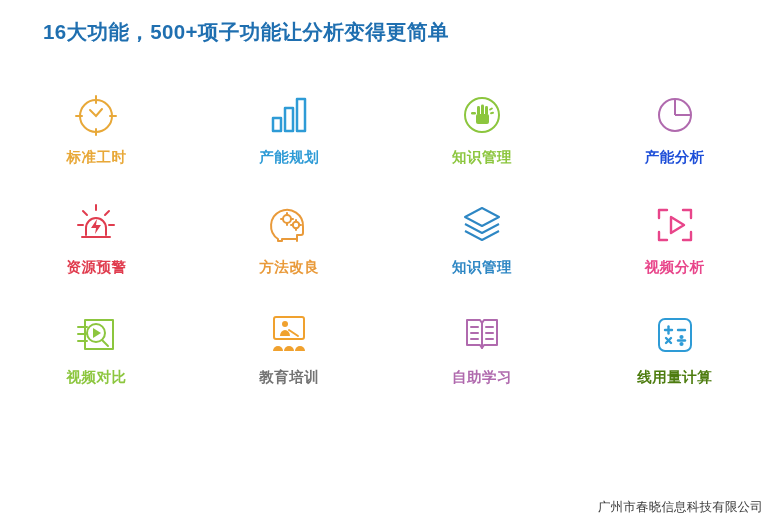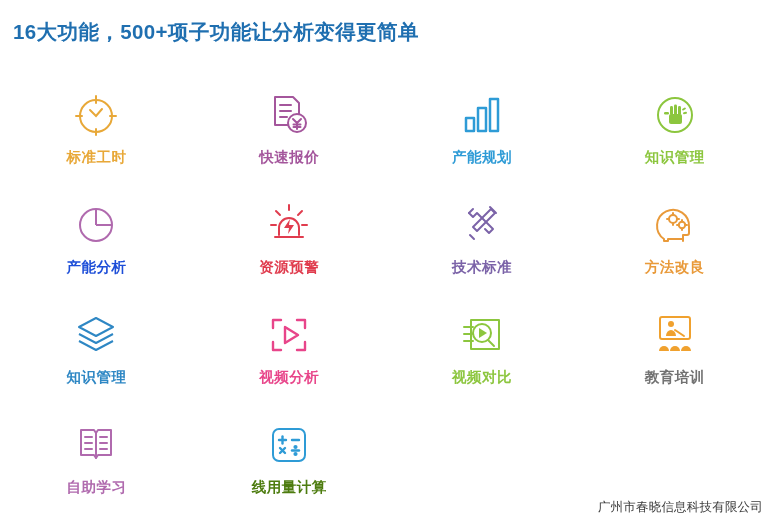--- a/index.html
+++ b/index.html
@@ -10,21 +10,21 @@
     width: 771px;
     height: 522px;
     background: #ffffff;
     font-family: "Liberation Sans", "DejaVu Sans", sans-serif;
     overflow: hidden;
     position: relative;
   }
 
   #page-title {
     position: absolute;
-    left: 13px;
+    left: 43px;
     top: 18px;
     font-size: 20.5px;
     font-weight: bold;
     color: #1f6fb0;
     letter-spacing: 0.4px;
     white-space: nowrap;
   }
 
   #feature-grid {
     position: absolute;
@@ -92,36 +92,20 @@
         <line x1="26" y1="7" x2="26" y2="14"></line>
         <line x1="26" y1="40" x2="26" y2="46"></line>
         <line x1="6" y1="27" x2="12" y2="27"></line>
         <line x1="40" y1="27" x2="46" y2="27"></line>
         <polyline points="20,21 26,27 32,20"></polyline>
       </svg>
     </span>
     <span class="feature-label" style="color:#E8A838">标准工时</span>
   </div>
 
-  <div class="feature-cell">
-    <span class="feature-icon">
-      <svg viewBox="0 0 52 52" fill="none" stroke="#A4569C" stroke-width="2" stroke-linecap="round" stroke-linejoin="round">
-        <path d="M12 8 h18 l6 6 v22 h-24 z"></path>
-        <line x1="17" y1="16" x2="28" y2="16"></line>
-        <line x1="17" y1="22" x2="28" y2="22"></line>
-        <line x1="17" y1="28" x2="24" y2="28"></line>
-        <circle cx="34" cy="34" r="9" fill="#ffffff"></circle>
-        <path d="M30 30 l4 4 l4 -4"></path>
-        <line x1="34" y1="34" x2="34" y2="40"></line>
-        <line x1="30.5" y1="35.5" x2="37.5" y2="35.5"></line>
-        <line x1="30.5" y1="38" x2="37.5" y2="38"></line>
-      </svg>
-    </span>
-    <span class="feature-label" style="color:#A4569C">快速报价</span>
-  </div>
 
   <div class="feature-cell">
     <span class="feature-icon">
       <svg viewBox="0 0 52 52" fill="none" stroke="#2E9BD6" stroke-width="2.5" stroke-linejoin="round">
         <rect x="10" y="29" width="8" height="13"></rect>
         <rect x="22" y="19" width="8" height="23"></rect>
         <rect x="34" y="10" width="8" height="32"></rect>
       </svg>
     </span>
     <span class="feature-label" style="color:#2E9BD6">产能规划</span>
@@ -167,32 +151,20 @@
         <line x1="13" y1="12" x2="17" y2="16"></line>
         <line x1="39" y1="12" x2="35" y2="16"></line>
         <line x1="8" y1="26" x2="13" y2="26"></line>
         <line x1="44" y1="26" x2="39" y2="26"></line>
         <polygon points="27,20 21,29 26,29 25,35 31,26 26,26" fill="#E03C4E" stroke="none"></polygon>
       </svg>
     </span>
     <span class="feature-label" style="color:#E03C4E">资源预警</span>
   </div>
 
-  <div class="feature-cell">
-    <span class="feature-icon">
-      <svg viewBox="0 0 52 52" fill="none" stroke="#7B63A8" stroke-width="2" stroke-linecap="round" stroke-linejoin="round">
-        <path d="M17 10 l-4 4 l4 4 l4 -4 l16 16 l-4 4 l-4 -4"></path>
-        <path d="M13 14 l0 0"></path>
-        <path d="M35 10 l4 4 l-18 18 l-4 -4 z"></path>
-        <path d="M14 36 l4 4"></path>
-        <path d="M34 8 l6 6"></path>
-      </svg>
-    </span>
-    <span class="feature-label" style="color:#7B63A8">技术标准</span>
-  </div>
 
   <div class="feature-cell">
     <span class="feature-icon">
       <svg viewBox="0 0 52 52" fill="none" stroke="#E99A3A" stroke-width="2" stroke-linecap="round" stroke-linejoin="round">
         <path d="M34 42 v-6 h4 a2 2 0 0 0 2 -2 v-6 a16 16 0 1 0 -25 12 v2 h4 v-2 h15"></path>
         <circle cx="24" cy="20" r="4"></circle>
         <circle cx="33" cy="26" r="3.2"></circle>
         <line x1="24" y1="14" x2="24" y2="16"></line>
         <line x1="24" y1="24" x2="24" y2="26"></line>
         <line x1="18" y1="20" x2="20" y2="20"></line>

